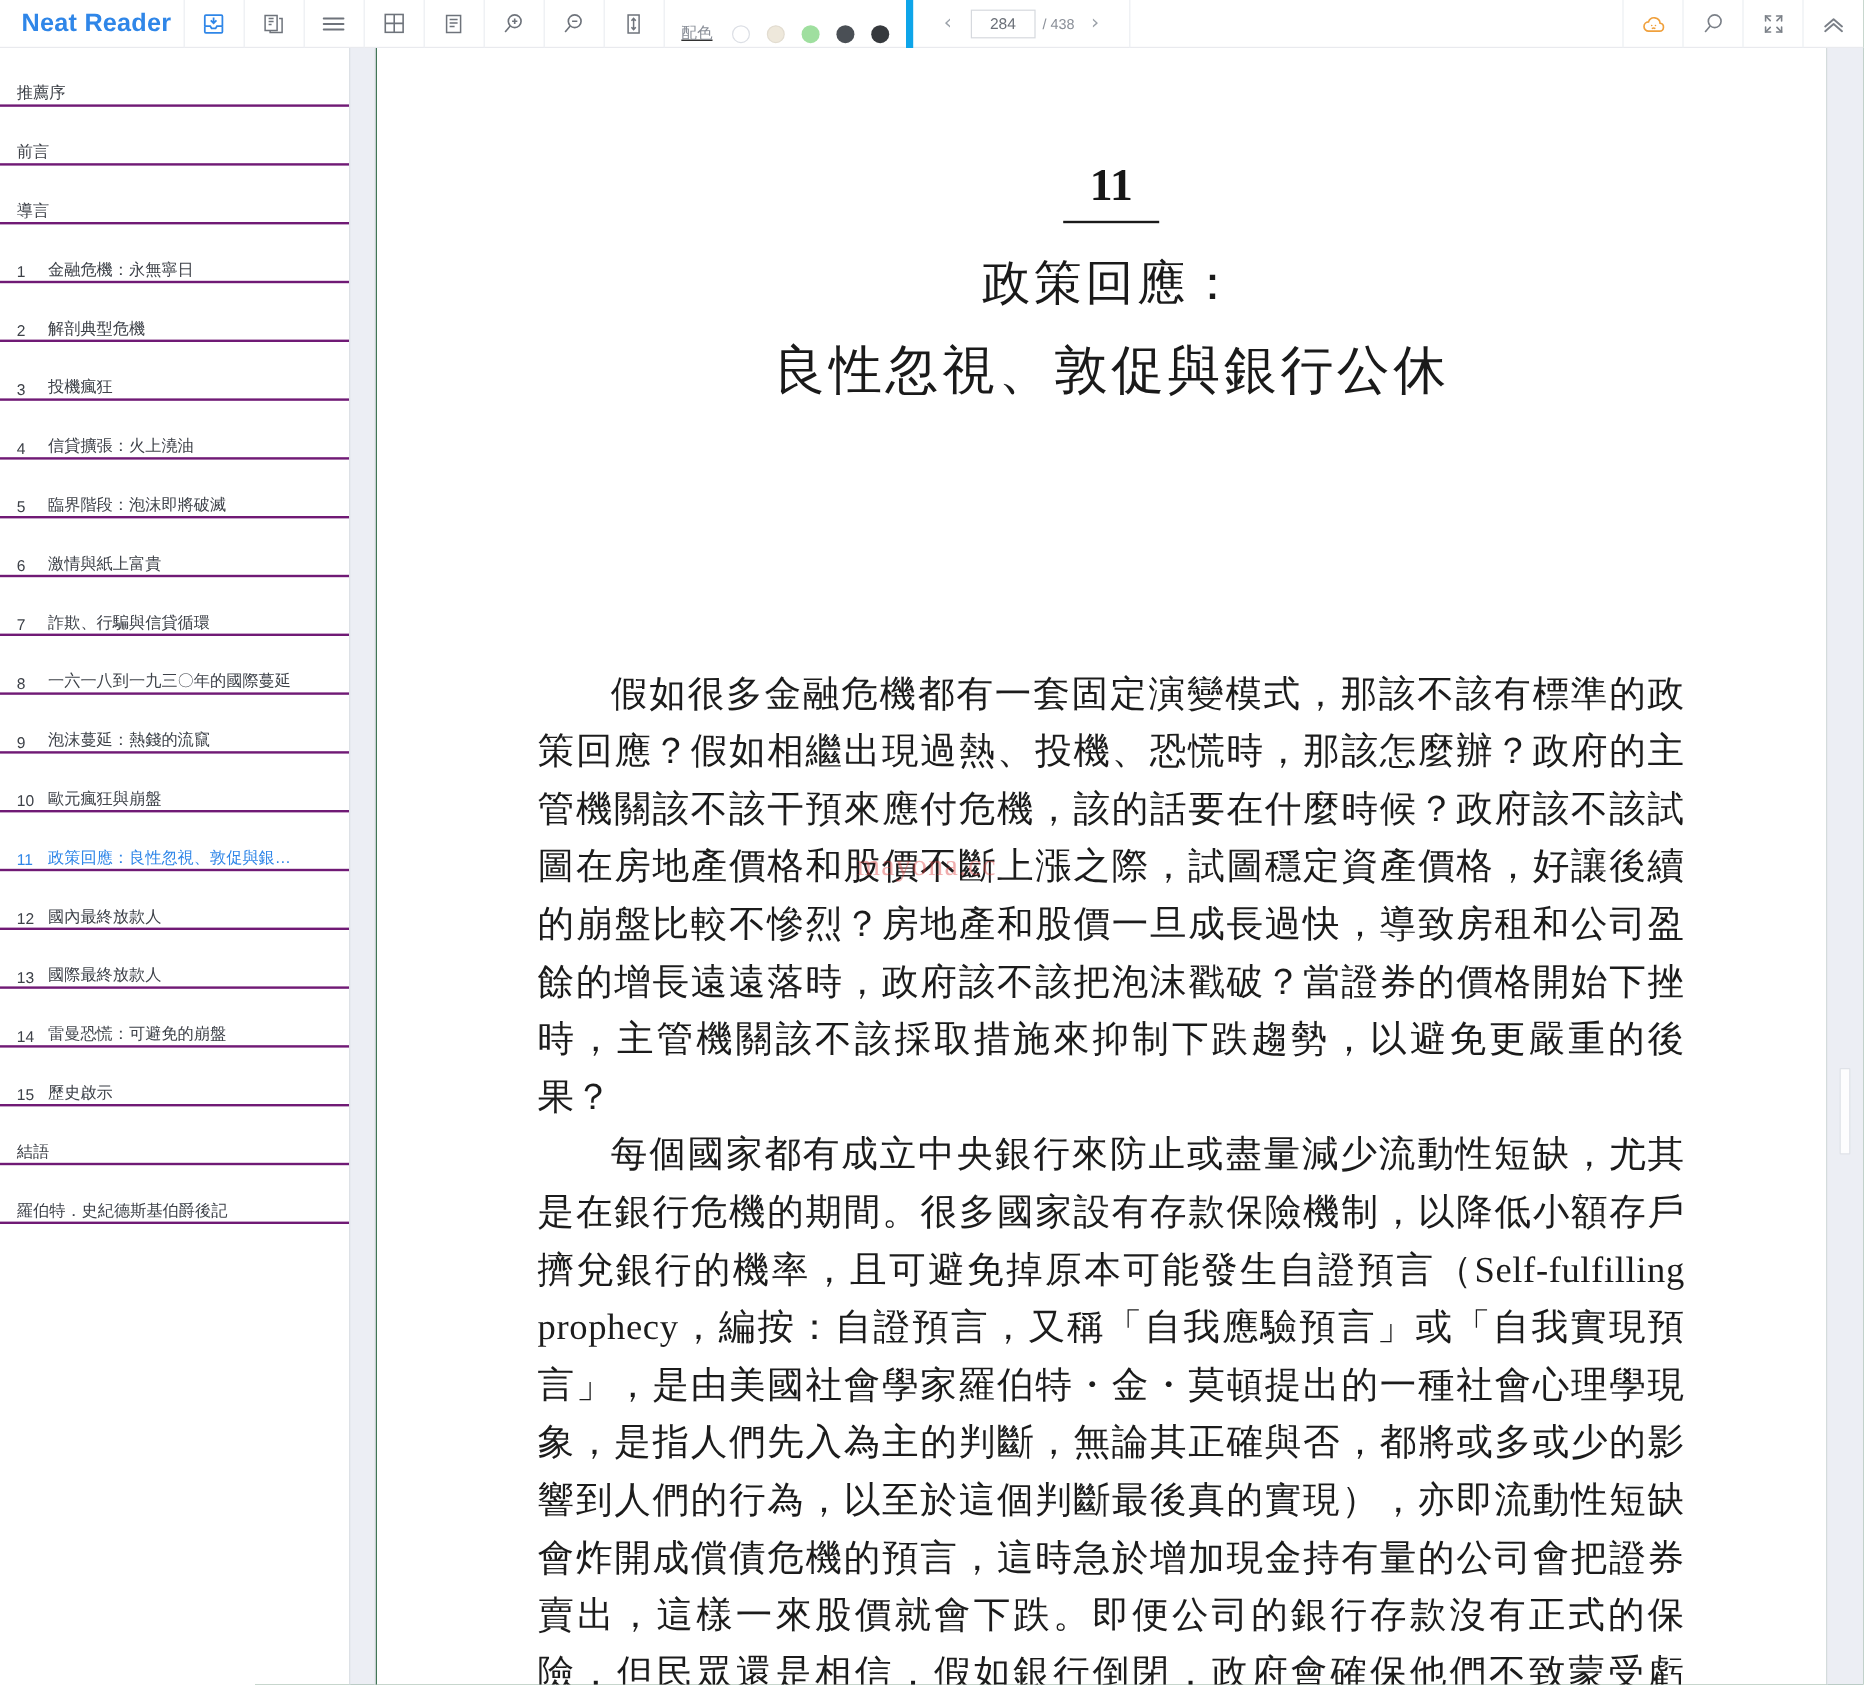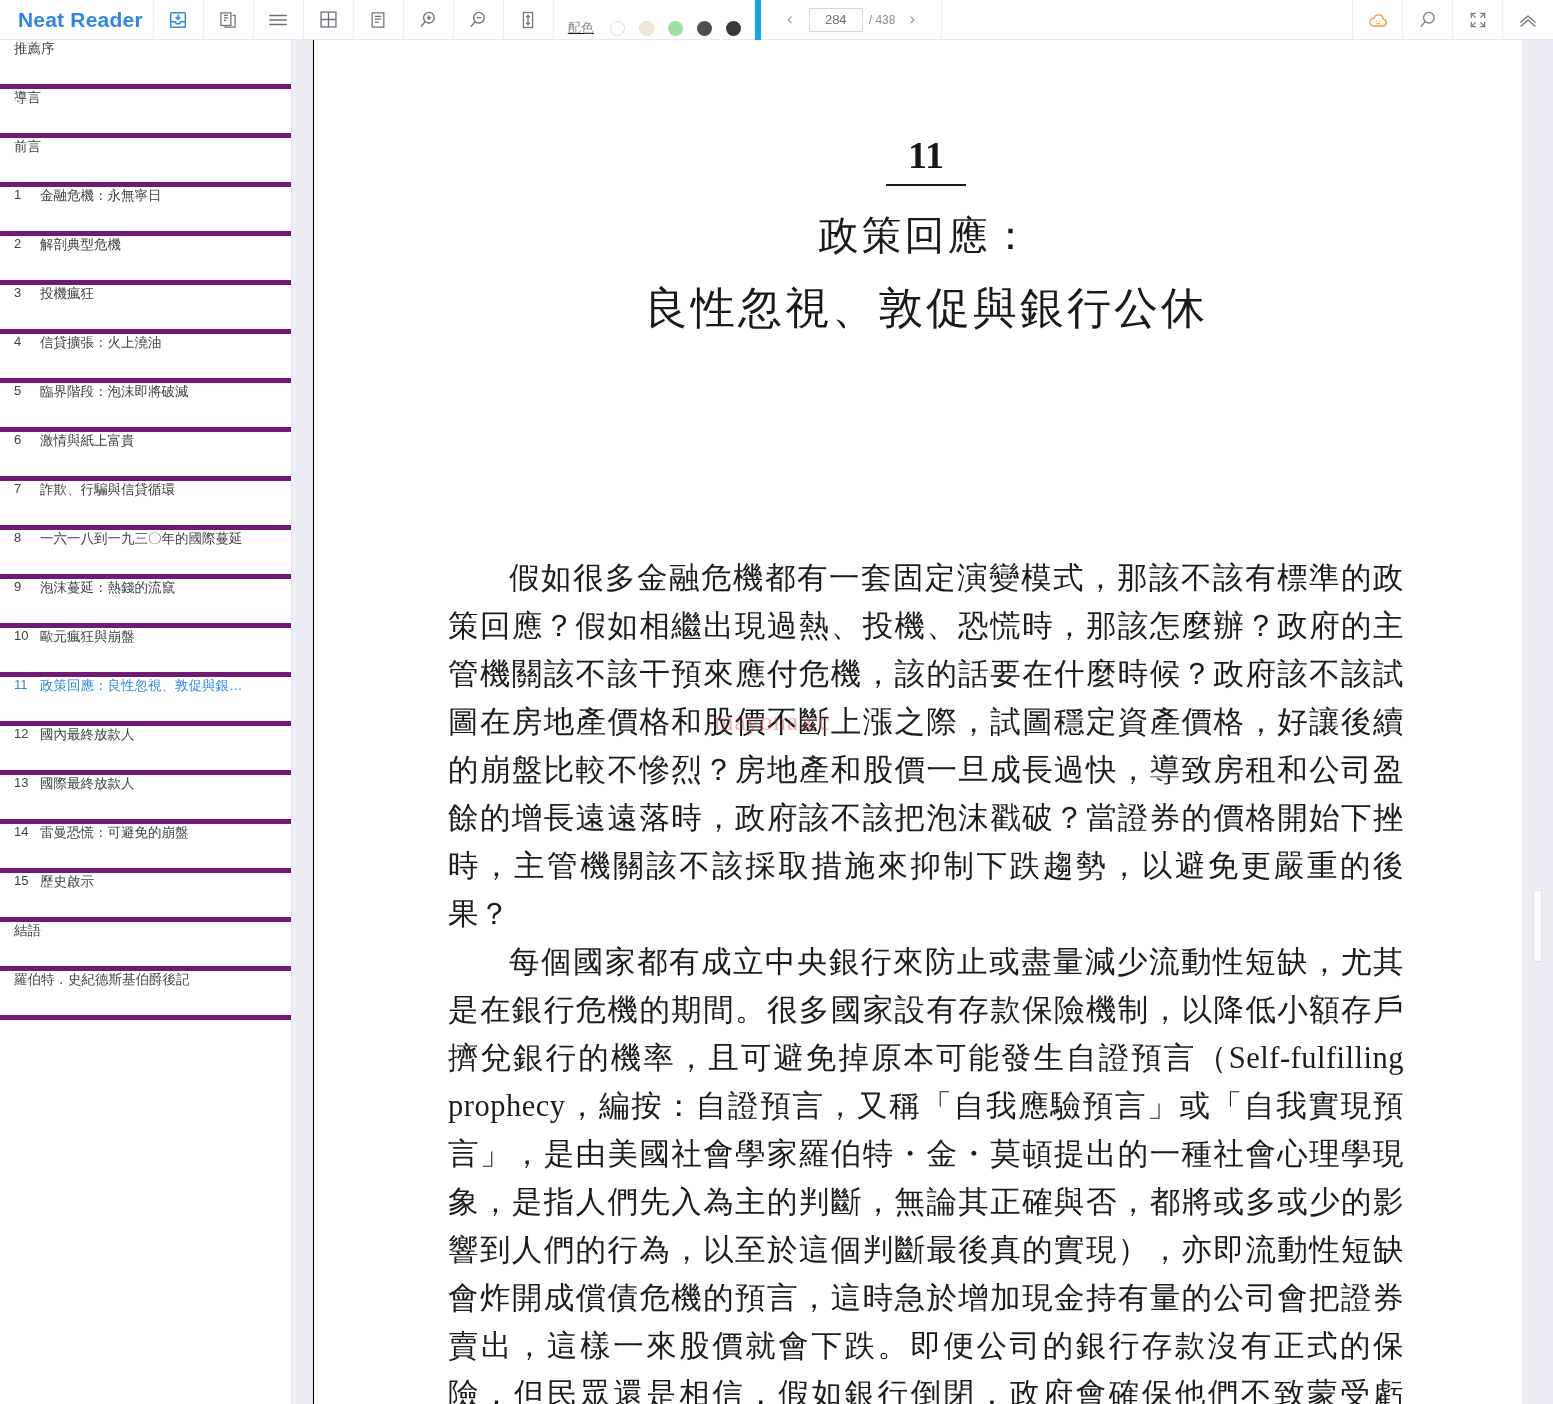--- a/index.html
+++ b/index.html
@@ -4,21 +4,21 @@
 <style>
   * { box-sizing: border-box; }
   html, body {
     margin: 0; padding: 0;
     width: 1553px; height: 1404px;
     overflow: hidden;
     background: #ffffff;
     font-family: "Liberation Sans", "DejaVu Sans", sans-serif;
   }
 
-  #app { position: relative; width: 1553px; height: 1404px; background:#000000; }
+  #app { position: relative; width: 1553px; height: 1404px; background:#14532d; }
 
   
   .toolbar {
     position: absolute; top: 0; left: 0;
     width: 1553px; height: 40px;
     background: #ffffff;
     border-bottom: 1px solid #e9eaee;
     display: flex; align-items: center;
   }
   .tb-cell {
@@ -68,23 +68,23 @@
 
   
   .sidebar {
     position: absolute; top: 40px; left: 0;
     width: 291px; height: 1364px;
     background: #ffffff;
     overflow: hidden;
   }
   .toc-item {
     height: 49px;
-    display: flex; align-items: flex-start;
+    display: flex; align-items: flex-end;
     padding: 0 16px 0 14px;
-    border-bottom: 5px solid #701a75;
+    border-bottom: 2px solid #701a75;
     font-size: 13.5px;
     color: #3d4148;
     white-space: nowrap;
     overflow: hidden;
   }
   .toc-num {
     display: inline-block;
     min-width: 26px;
     color: #3d4148;
     font-size: 13px;
@@ -293,24 +293,24 @@
         </svg>
       </div>
     </div>
   </div>
 
   <div class="sidebar">
     <div class="toc-item nonum">
       <span class="toc-label">推薦序</span>
     </div>
     <div class="toc-item nonum">
+      <span class="toc-label">前言</span>
+    </div>
+    <div class="toc-item nonum">
       <span class="toc-label">導言</span>
-    </div>
-    <div class="toc-item nonum">
-      <span class="toc-label">前言</span>
     </div>
     <div class="toc-item">
       <span class="toc-num">1</span>
       <span class="toc-label">金融危機：永無寧日</span>
     </div>
     <div class="toc-item">
       <span class="toc-num">2</span>
       <span class="toc-label">解剖典型危機</span>
     </div>
     <div class="toc-item">

